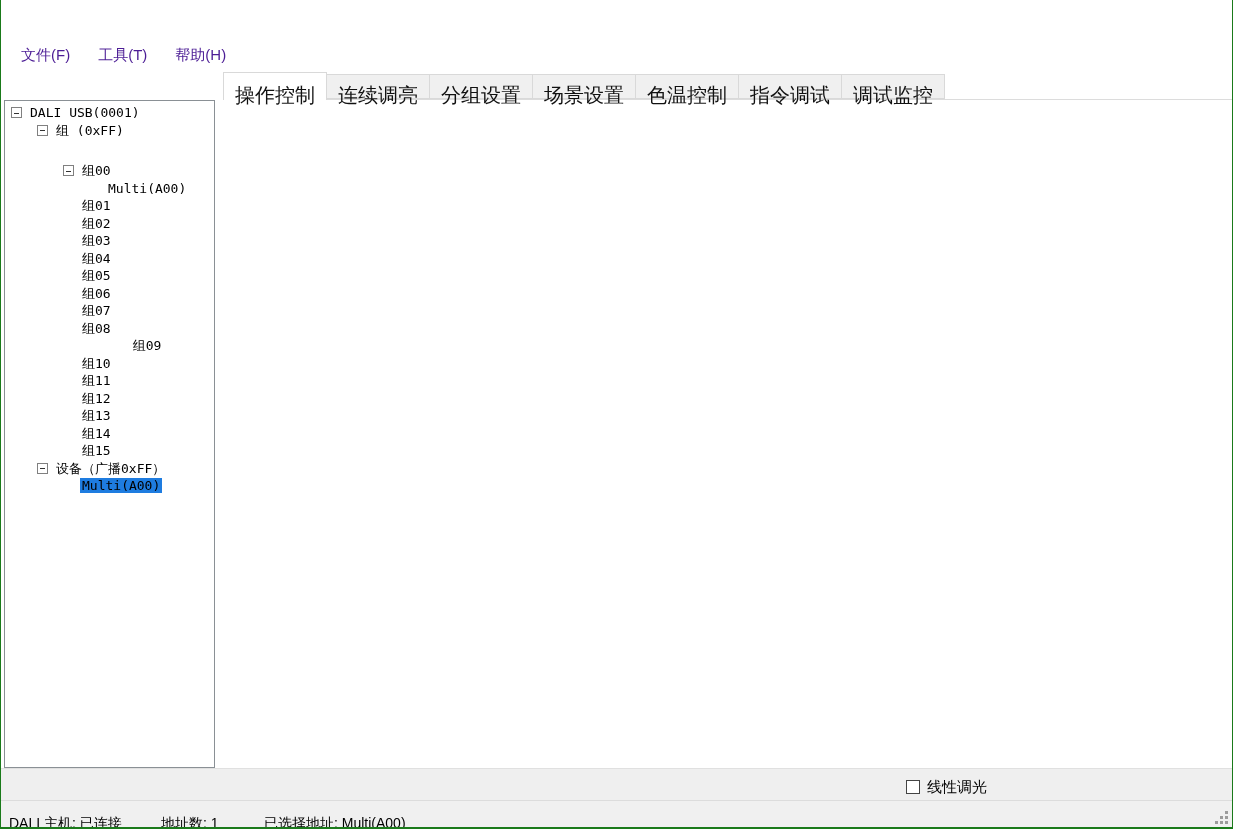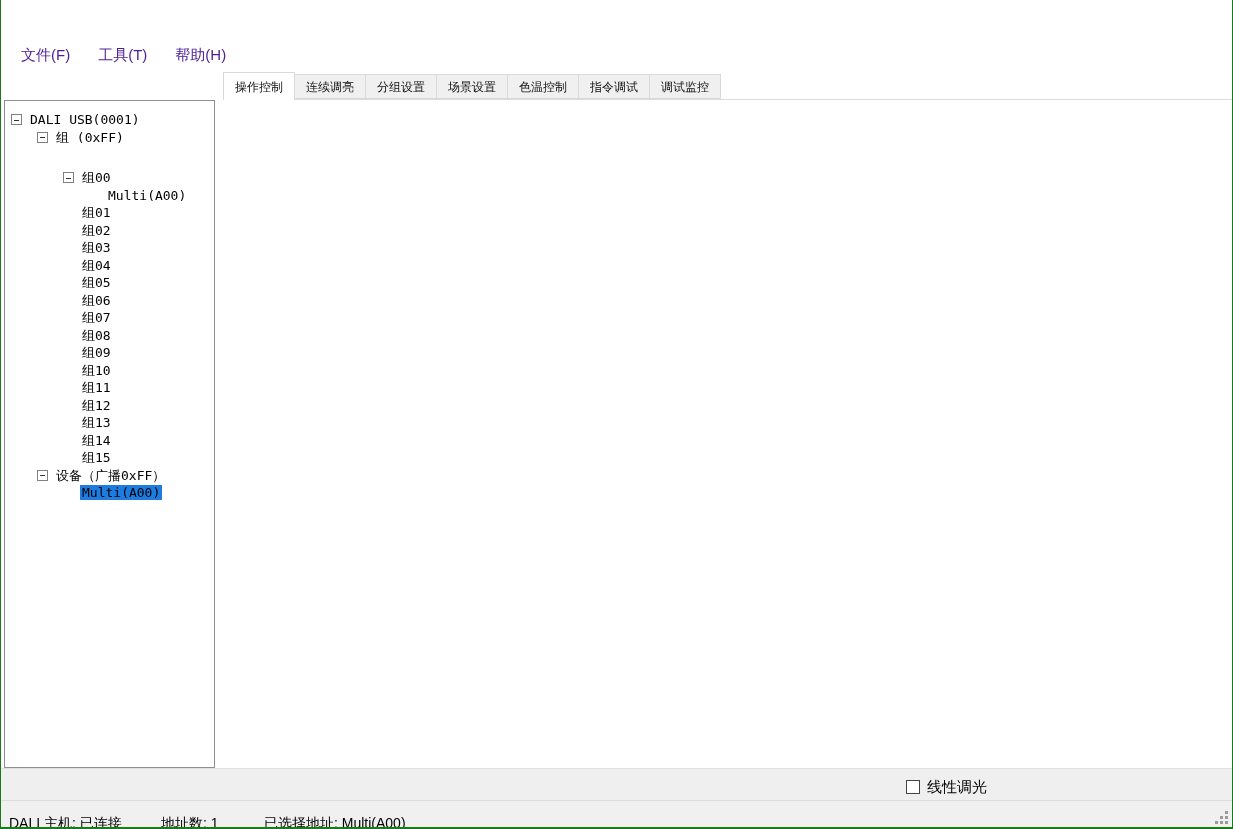--- a/index.html
+++ b/index.html
@@ -23,31 +23,31 @@
 
   
   .menubar { position:absolute; left:0; top:38px; width:100%; height:34px; background:#fff;
              display:flex; align-items:center; font-size:15px; color:#4c1d95; }
   .menu-item { padding:0 14px; height:100%; display:flex; align-items:center; }
   .menu-item:first-child { margin-left:6px; }
 
   
   .tree-panel { position:absolute; left:3px; top:100px; width:211px; height:668px;
                 background:#fff; border:1px solid #8a9095; overflow:hidden;
-                font-family:"DejaVu Sans Mono", monospace; font-size:13px; color:#000; padding-top:10px; }
+                font-family:"DejaVu Sans Mono", monospace; font-size:13px; color:#000; padding-top:3px; }
   .trow { height:17.5px; display:flex; align-items:center; white-space:nowrap; }
   .expander { width:11px; height:11px; border:1px solid #808080; background:#fff; position:relative;
               flex:0 0 11px; margin-right:6px; }
   .expander::after { content:""; position:absolute; left:2px; top:4.5px; width:5px; height:1px; background:#333; }
   .trow .tlabel { padding:0 2px; line-height:15px; }
   .trow.sel .tlabel { background:#1e7ce0; color:#000; }
 
   
   .tab-bar { position:absolute; left:222px; top:72px; height:27px; display:flex; align-items:flex-end; z-index:3; }
-  .tab { height:25px; line-height:25px; padding:0 11px; font-size:12px; color:#111;
+  .tab { height:25px; line-height:25px; padding:8px 11px; font-size:20px; color:#111;
          background:#f0f0f0; border:1px solid #d9d9d9; border-left:none; }
   .tab:first-child { border-left:1px solid #d9d9d9; }
   .tab.active { background:#fff; height:28px; line-height:28px; border-bottom:none; margin-bottom:-1px;
                 border-left:1px solid #d9d9d9; }
   .tab-page { position:absolute; left:222px; top:99px; width:1011px; height:669px; background:#ffffff;
               border-top:1px solid #dcdcdc; z-index:2; }
 
   
   .gbox { position:absolute; border:1px solid #d5d5d5; }
   .gbox > .glabel { position:absolute; top:-10px; left:8px; background:#ffffff; padding:0 4px;
@@ -151,21 +151,21 @@
         <span class="tlabel">组06</span>
       </div>
       <div class="trow" style="padding-left: 58px;">
         <div style="flex: 0 0 17px;"></div>
         <span class="tlabel">组07</span>
       </div>
       <div class="trow" style="padding-left: 58px;">
         <div style="flex: 0 0 17px;"></div>
         <span class="tlabel">组08</span>
       </div>
-      <div class="trow" style="padding-left: 58px;">
+      <div class="trow" style="padding-left: 58px; justify-content: center;">
         <div style="flex: 0 0 17px;"></div>
         <span class="tlabel">组09</span>
       </div>
       <div class="trow" style="padding-left: 58px;">
         <div style="flex: 0 0 17px;"></div>
         <span class="tlabel">组10</span>
       </div>
       <div class="trow" style="padding-left: 58px;">
         <div style="flex: 0 0 17px;"></div>
         <span class="tlabel">组11</span>

